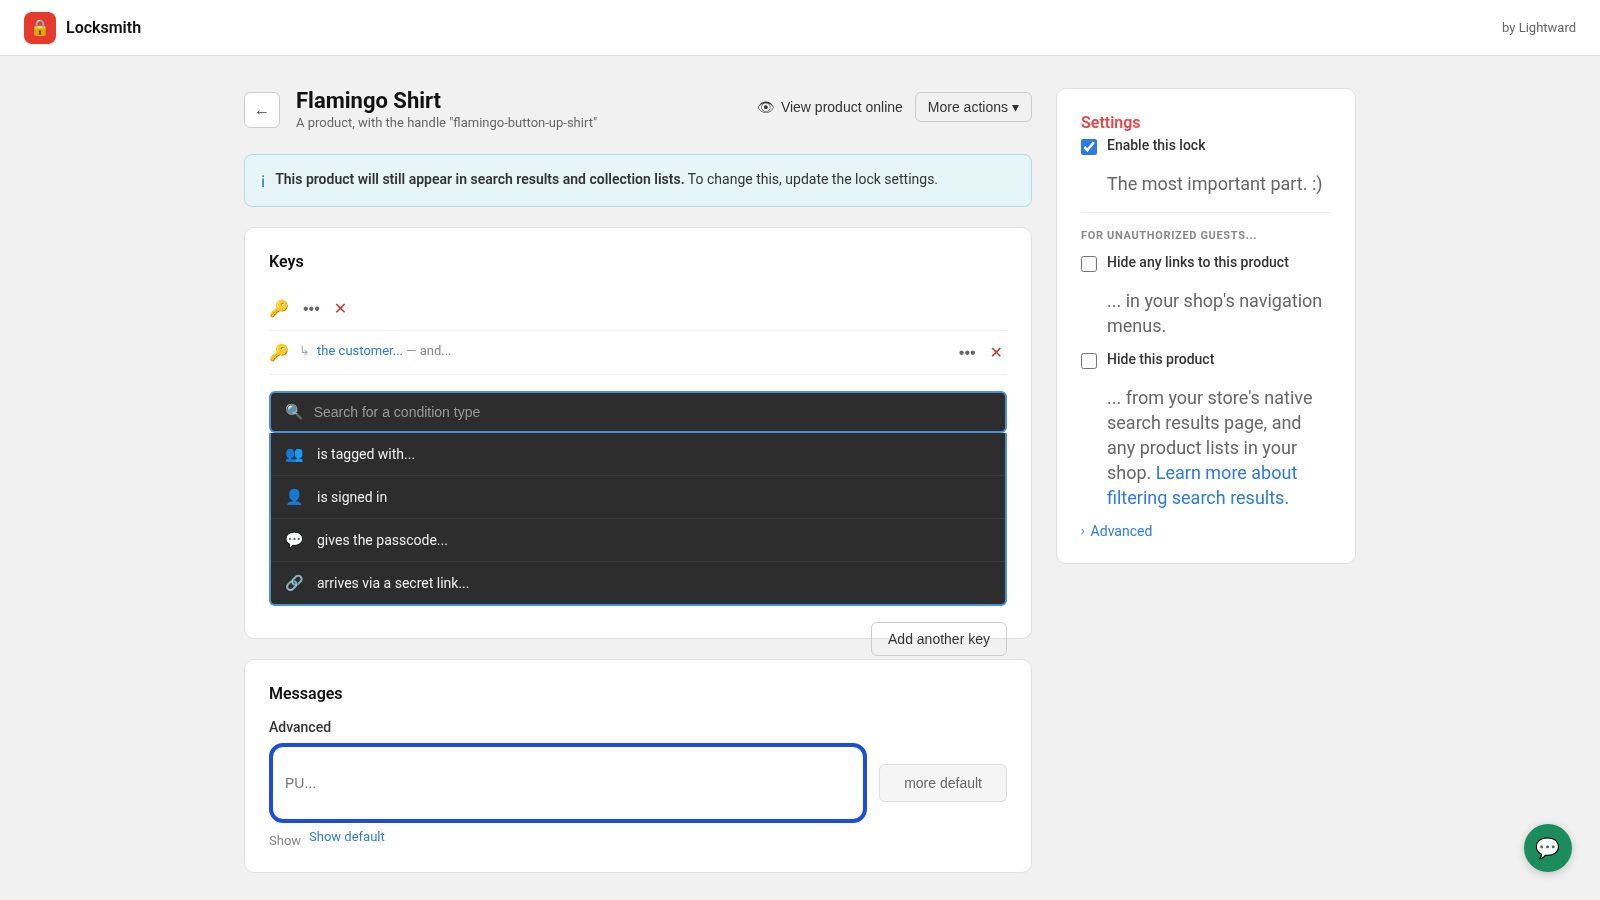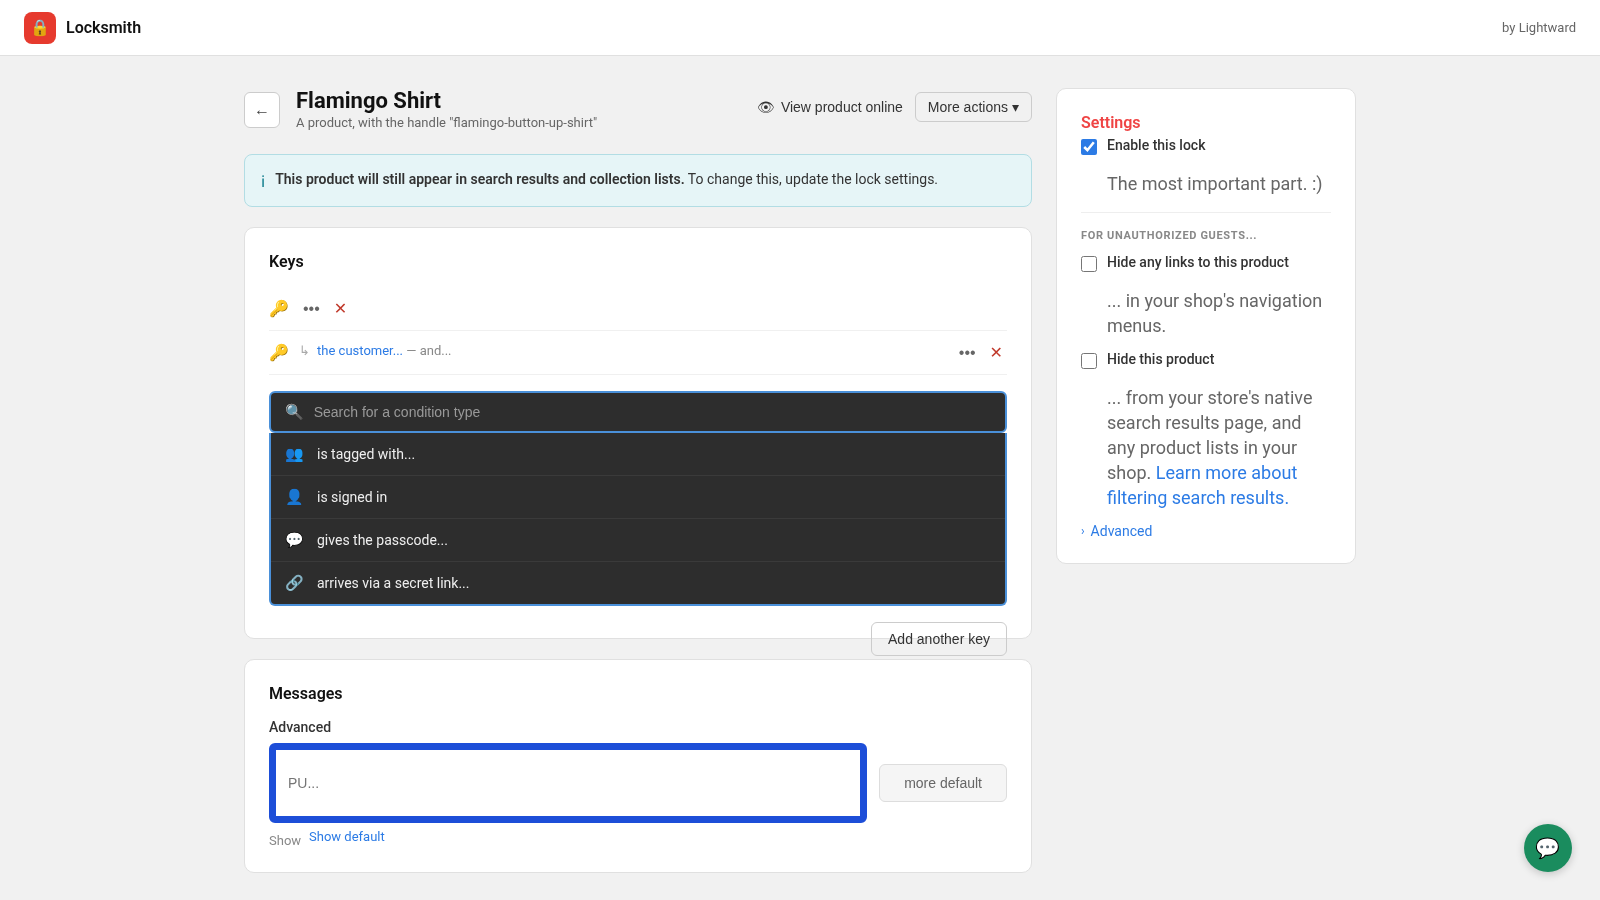--- a/index.html
+++ b/index.html
@@ -302,22 +302,22 @@
     }
     .messages-label {
       font-size: 14px;
       font-weight: 500;
       color: #333;
       margin-bottom: 8px;
       margin-top: 16px;
     }
     .messages-textarea {
       width: 100%;
-      border: 7px solid #1d4ed8;
-      border-radius: 6px;
+      border: 4px solid #1d4ed8;
+      border-radius: 14px;
       padding: 10px 12px;
       font-size: 14px;
       resize: vertical;
       min-height: 80px;
       color: #333;
     }
     .default-label {
       font-size: 13px;
       color: #888;
       margin-top: 4px;

